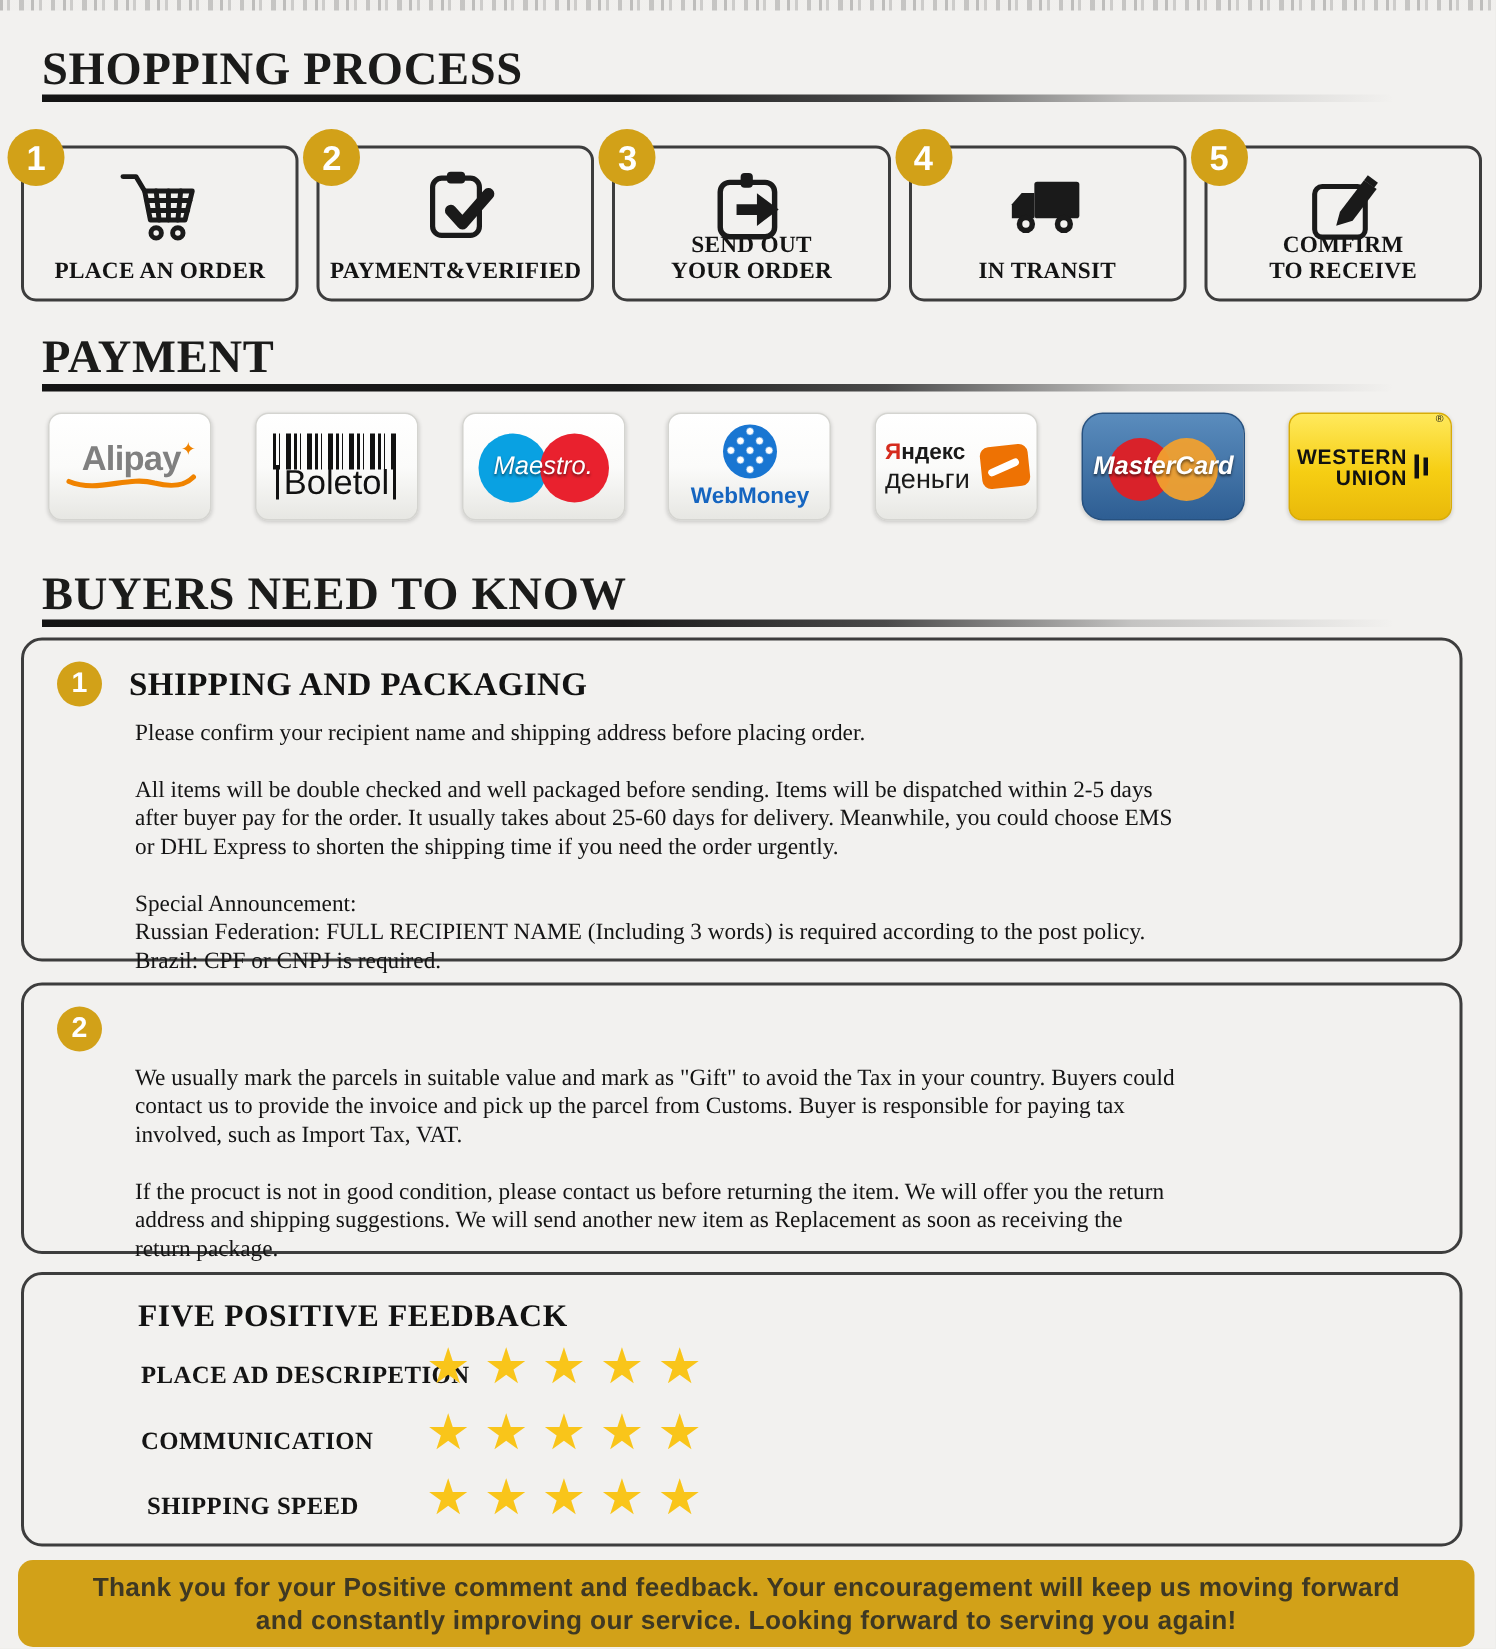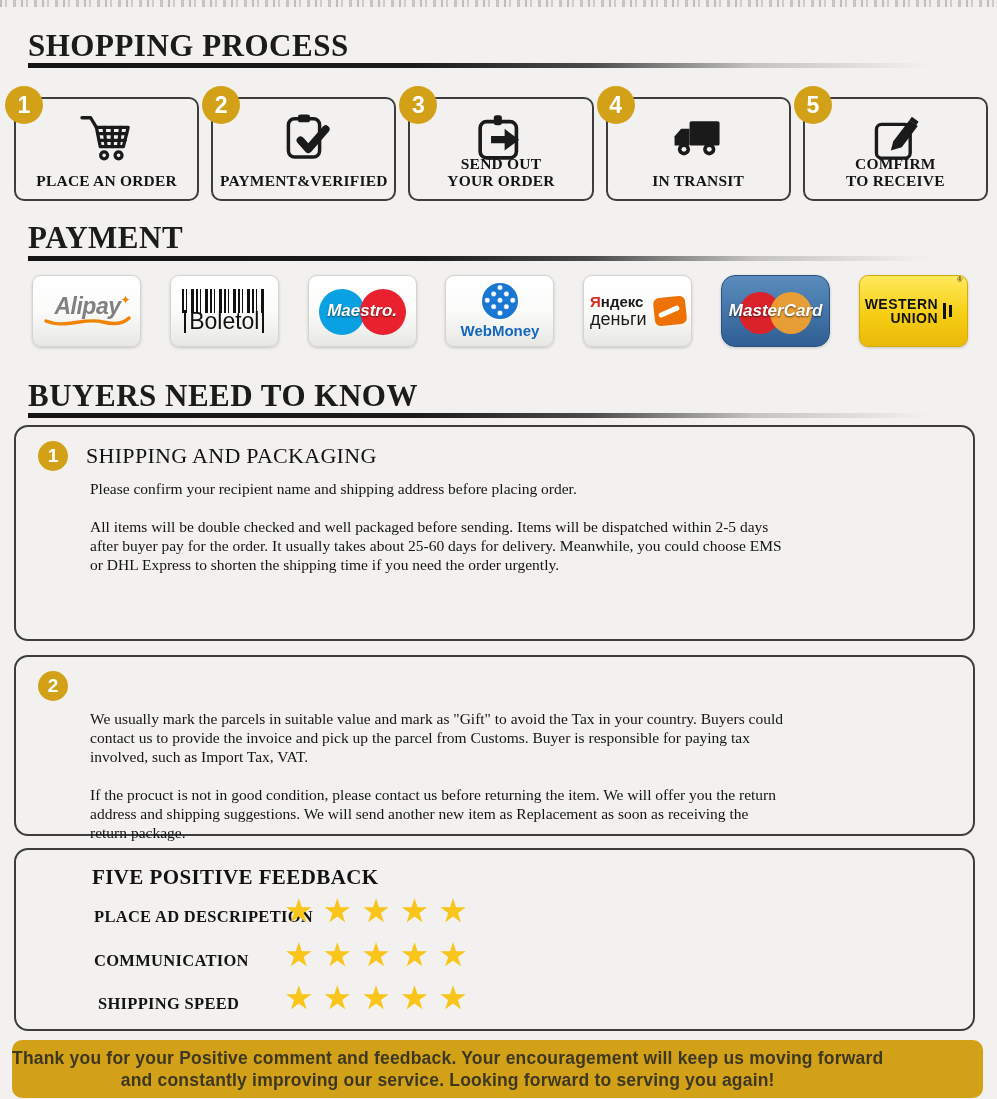--- a/index.html
+++ b/index.html
@@ -28,32 +28,32 @@
   .step-icon svg{display:block;}
   .step-label{font-weight:bold;font-size:15.5px;color:#141414;text-align:center;line-height:17px;white-space:pre-line;letter-spacing:.2px;}
 
   
   .cards{left:32px;top:275px;width:936px;display:flex;justify-content:space-between;}
   .card{position:relative;width:109px;height:72px;border-radius:9px;border:1px solid #d4d4d0;box-sizing:border-box;
     background:linear-gradient(180deg,#ffffff 0%,#fbfbfa 50%,#e7e7e3 100%);
     box-shadow:0 1px 3px rgba(0,0,0,.18);overflow:hidden;
     display:flex;flex-direction:column;align-items:center;justify-content:center;
     font-family:"Liberation Sans",sans-serif;}
-  .alipay-text{font-size:23px;font-weight:bold;font-style:italic;color:#808080;letter-spacing:-.5px;line-height:1;margin-left:12px;}
+  .alipay-text{font-size:23px;font-weight:bold;color:#808080;letter-spacing:-.5px;line-height:1;margin-left:12px;}
   .alipay-spark{color:#f08300;font-size:12px;vertical-align:10px;}
   .alipay-swoosh{margin-top:-2px;}
   .visa{padding:0;justify-content:space-between;}
   .visa-band-top{width:100%;height:15px;background:#4fb0e0;}
   .visa-band-bot{width:100%;height:15px;background:#efa73e;}
   .visa-text{font-size:27px;font-weight:bold;font-style:italic;color:#1e5ca6;letter-spacing:-1px;line-height:1;}
   .barcode{width:84px;height:24px;background:repeating-linear-gradient(90deg,#111 0 2px,transparent 2px 4px,#111 4px 5px,transparent 5px 9px,#111 9px 12px,transparent 12px 14px);}
   .boletol-text{font-size:23px;color:#111;line-height:1;margin-top:-3px;border-left:2px solid #111;border-right:2px solid #111;padding:0 3px;}
   .maestro-c1{position:absolute;left:10px;top:13px;width:46px;height:46px;border-radius:50%;background:#09a1e2;}
   .maestro-c2{position:absolute;right:10px;top:13px;width:46px;height:46px;border-radius:50%;background:#e9212e;}
-  .maestro-text{position:relative;z-index:2;color:#fff;font-weight:bold;font-style:italic;font-size:17px;text-shadow:0 1px 2px rgba(0,0,0,.55);}
+  .maestro-text{position:relative;z-index:2;color:#fff;font-weight:normal;font-style:italic;font-size:17px;text-shadow:0 1px 2px rgba(0,0,0,.55);}
   .wm-circle{width:36px;height:36px;border-radius:50%;background:#1976d2;position:relative;overflow:hidden;margin-bottom:3px;}
   .wm-dots{position:absolute;inset:4px;background-image:radial-gradient(#fff 2.1px,transparent 2.6px);background-size:9px 9px;transform:rotate(45deg);}
   .wm-text{color:#1565c0;font-weight:bold;font-size:15px;}
   .yandex{flex-direction:row;gap:7px;}
   .ya-lines{display:flex;flex-direction:column;align-items:flex-start;line-height:1;}
   .ya-l1{font-size:15px;font-weight:bold;color:#1a1a1a;}
   .ya-l1 .ya-red{color:#d52b1e;}
   .ya-l2{font-size:18px;font-weight:normal;color:#1a1a1a;margin-top:1px;}
   .ya-wallet{width:32px;height:28px;background:#ee7203;border-radius:6px;position:relative;transform:rotate(-6deg);}
   .ya-wallet::after{content:"";position:absolute;left:4px;top:12px;width:22px;height:5px;background:#fff;border-radius:3px;transform:rotate(-18deg);}
@@ -66,33 +66,33 @@
   .wu-l{font-size:14px;font-weight:900;color:#111;letter-spacing:.5px;}
   .wu-bars{display:flex;gap:3px;align-items:center;}
   .wu-bar{width:3px;height:16px;background:#111;}
   .wu-reg{font-size:7px;color:#111;align-self:flex-start;}
 
   
   .info-box{left:14px;width:961px;border:2px solid #3d3d3d;border-radius:14px;background:#f2f1ef;box-sizing:border-box;}
   .box-head{display:flex;align-items:center;gap:18px;padding:14px 0 0 22px;}
   .box-num{width:30px;height:30px;border-radius:50%;background:#d2a118;color:#fff;flex:0 0 30px;
     font-family:"Liberation Sans",sans-serif;font-size:19px;font-weight:bold;display:flex;align-items:center;justify-content:center;}
-  .box-heading{font-size:22px;font-weight:normal;color:#121212;letter-spacing:.3px;}
+  .box-heading{font-size:22px;font-weight:bold;color:#121212;letter-spacing:.3px;}
   .box-body{padding:8px 20px 0 74px;}
   .box-body p{margin:0 0 19px 0;font-size:15.5px;line-height:19px;color:#141414;white-space:pre-line;}
 
   
   .fb-heading{font-size:21px;font-weight:bold;color:#121212;letter-spacing:.4px;}
   .fb-label{font-size:16.5px;font-weight:bold;color:#141414;letter-spacing:.3px;}
   .fb-stars{font-family:"DejaVu Sans",sans-serif;font-size:33px;color:#f9c51a;letter-spacing:9px;line-height:1;}
   .fb-note{font-size:17px;font-weight:bold;color:#1a1a1a;line-height:27px;text-align:center;}
 
   
   .footer-bar{left:12px;top:1040px;width:971px;height:58px;background:#d2a118;border-radius:10px;
-    display:flex;align-items:center;justify-content:flex-start;}
+    display:flex;align-items:center;justify-content:center;}
   .footer-text{font-family:"Liberation Sans",sans-serif;font-size:17.5px;font-weight:bold;color:#3e3823;
     text-align:center;line-height:22px;white-space:pre-line;letter-spacing:.2px;}
 
   .icon-stroke{stroke:#1a1a1a;fill:none;stroke-width:3.4;stroke-linecap:round;stroke-linejoin:round;}
 </style>
 </head>
 <body>
 
 <div id="page">
 
@@ -226,20 +226,23 @@
   <div class="abs info-box" style="top:425px;height:216px;">
     <div class="box-head">
       <div class="box-num">1</div>
       <div class="box-heading">SHIPPING AND PACKAGING</div>
     </div>
     <div class="box-body">
       <p>Please confirm your recipient name and shipping address before placing order.</p>
       <p>All items will be double checked and well packaged before sending. Items will be dispatched within 2-5 days
 after buyer pay for the order. It usually takes about 25-60 days for delivery. Meanwhile, you could choose EMS
 or DHL Express to shorten the shipping time if you need the order urgently.</p>
+      <p>Special Announcement:
+Russian Federation: FULL RECIPIENT NAME (Including 3 words) is required according to the post policy.
+Brazil: CPF or CNPJ is required.</p>
     </div>
   </div>
 
   <div class="abs info-box" style="top:655px;height:181px;">
     <div class="box-head">
       <div class="box-num">2</div>
     </div>
     <div class="box-body">
       <p>We usually mark the parcels in suitable value and mark as "Gift" to avoid the Tax in your country. Buyers could
 contact us to provide the invoice and pick up the parcel from Customs. Buyer is responsible for paying tax

